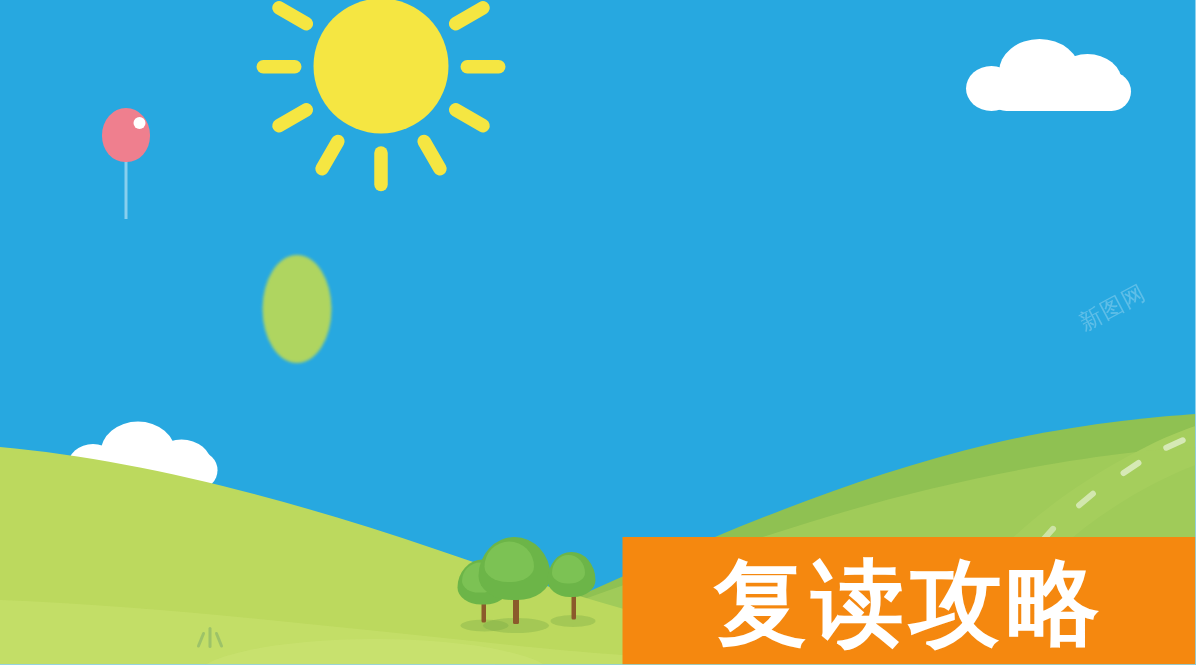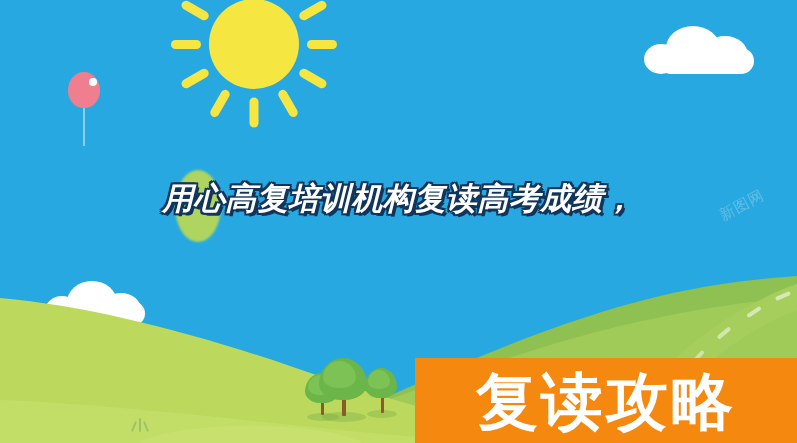--- a/index.html
+++ b/index.html
@@ -295,21 +295,20 @@
   </div>
 
   <div class="tuft" style="left:133px;top:418px;width:20px;height:14px;">
     <i style="left:0px;top:3px;height:11px;transform:rotate(22deg);"></i>
     <i style="left:6px;top:0px;height:14px;"></i>
     <i style="left:12px;top:3px;height:11px;transform:rotate(-22deg);"></i>
   </div>
 
   <div id="title-glow"></div>
   <div id="title-block">
-    <span class="tline">用心高复培训机构复读高考成绩，</span>
   </div>
 
   <div id="watermark">新图网</div>
 
   <div id="banner">
     <div class="btext">复读攻略</div>
   </div>
 
 </div>
 

